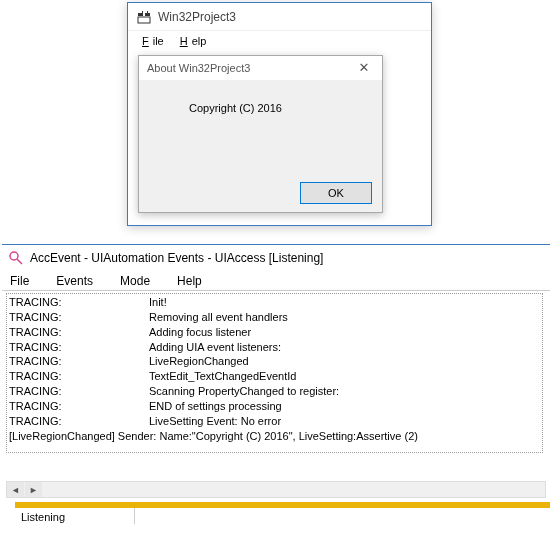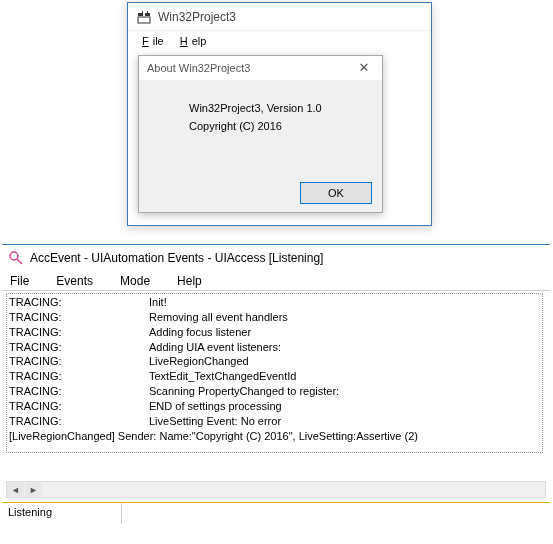--- a/index.html
+++ b/index.html
@@ -156,23 +156,23 @@
     width: 17px; height: 15px;
     top: 0;
     background: #e8e8e8;
     display:flex;align-items:center;justify-content:center;
     font-size: 9px; color: #555;
   }
   .scrollbar-h .arrow.left { left: 0; }
   .scrollbar-h .arrow.right { left: 18px; }
 
   .status-bar {
-    margin: 4px 0 0 0;
+    margin: 4px 0 0 13px;
     height: 22px;
-    border-top: 1px solid #eab308;
+    border-top: 6px solid #eab308;
     display: flex;
   }
   .status-cell1 {
     width: 120px;
     border-right: 1px solid #ccc;
     padding: 3px 6px;
     font-size: 11px;
   }
   .status-cell2 { flex:1; }
 
@@ -197,21 +197,20 @@
     <span><span class="ul">F</span>ile</span>
     <span><span class="ul">H</span>elp</span>
   </div>
 
   <div class="about">
     <div class="about-title">
       <span>About Win32Project3</span>
       <div class="close">✕</div>
     </div>
     <div class="about-body">
-      <div>Win32Project3, Version 1.0</div>
       <div>Copyright (C) 2016</div>
     </div>
     <div class="about-footer">
       <div class="ok-btn">OK</div>
     </div>
   </div>
 </div>
 
 <div class="win-bottom">
   <div class="titlebar2">

